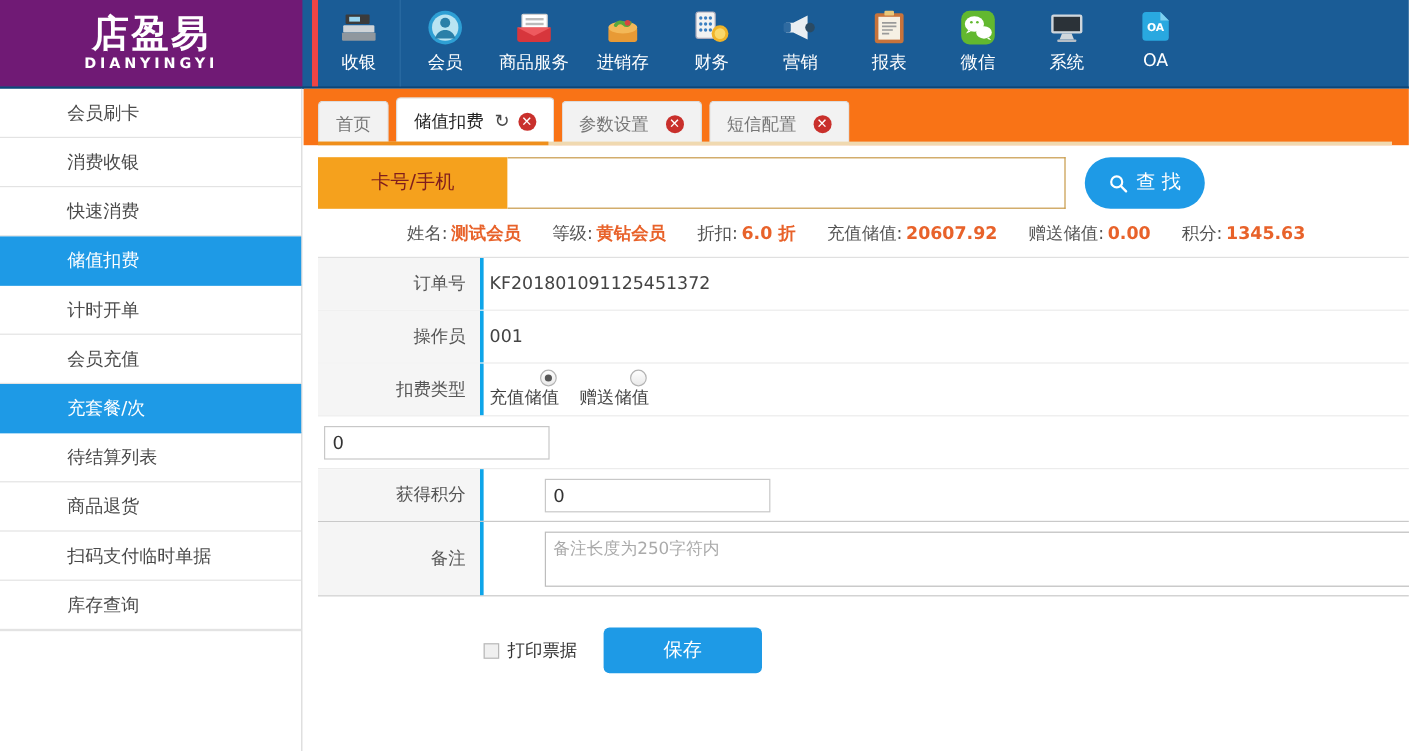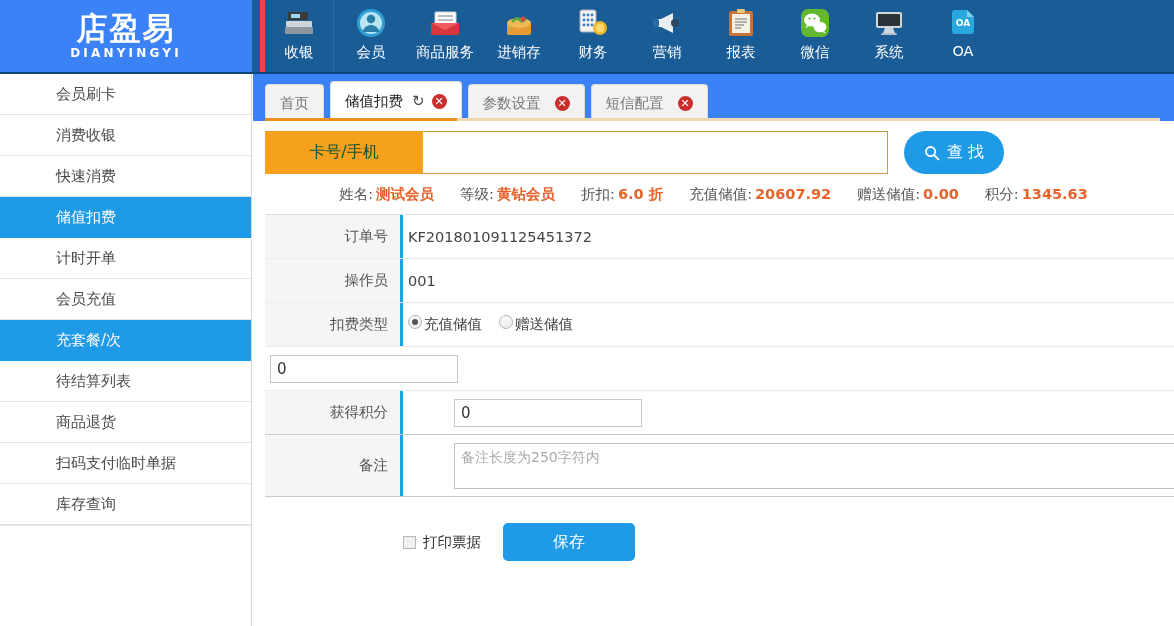--- a/index.html
+++ b/index.html
@@ -19,21 +19,21 @@
     width: 1174px; height: 74px;
     background: #1a5c96;
     border-bottom: 2px solid #0d4678;
     display: flex;
     align-items: stretch;
   }
   .logo-box {
     width: 252px; height: 72px;
     display: flex; flex-direction: column;
     align-items: center; justify-content: center;
-    background: #3b82f6;
+    background: #701a75;
     flex: 0 0 252px;
   }
   .logo-cn {
     font-family: "DejaVu Sans", sans-serif;
     font-size: 31px; font-weight: bold; color: #ffffff;
     letter-spacing: 2px; line-height: 1.05;
   }
   .logo-en {
     font-family: "DejaVu Sans", sans-serif;
     font-size: 12px; font-weight: bold; color: #ffffff;
@@ -93,21 +93,21 @@
   .main {
     position: absolute; left: 253px; top: 74px;
     width: 921px; height: 552px;
     background: #ffffff;
   }
 
   
   .tabbar {
     position: relative;
     height: 47px;
-    background: #3b82f6;
+    background: #f97316;
     padding-left: 12px;
     display: flex; align-items: flex-end;
   }
   .tab {
     height: 37px;
     background: #f2f2f2;
     border: 1px solid #dcdcdc;
     border-bottom: none;
     border-radius: 4px 4px 0 0;
     margin-right: 6px;
@@ -154,21 +154,21 @@
 
   
   .searchrow {
     margin: 10px 12px 0 12px;
     height: 43px;
     display: flex; align-items: stretch;
   }
   .search-label {
     width: 158px;
     background: #f5a11d;
-    color: #14532d;
+    color: #7f1d1d;
     font-size: 16px;
     display: flex; align-items: center; justify-content: center;
     font-family: "DejaVu Sans", sans-serif;
   }
   .search-input {
     width: 465px;
     border: 1px solid #c79a49;
     border-left: none;
     background: #ffffff;
     outline: none;
@@ -253,21 +253,21 @@
     font-size: 14px;
     color: #333;
     outline: none;
     resize: none;
     background: #fff;
     font-family: "DejaVu Sans", sans-serif;
   }
   .txtarea::placeholder { color: #aaa; }
 
   .radio-group { display: flex; align-items: center; gap: 5px; }
-  .radio-opt { display: flex; align-items: flex-start; cursor: pointer; margin-right: 12px; }
+  .radio-opt { display: flex; align-items: flex-end; cursor: pointer; margin-right: 12px; flex-direction: column; }
   .radio-dot {
     width: 14px; height: 14px; border-radius: 50%;
     border: 1px solid #b3b3b3;
     background: linear-gradient(#fdfdfd,#eaeaea);
     display: flex; align-items: center; justify-content: center;
     margin-right: 2px;
   }
   .radio-dot.checked::after {
     content: ""; width: 6px; height: 6px; border-radius: 50%;
     background: #555;

